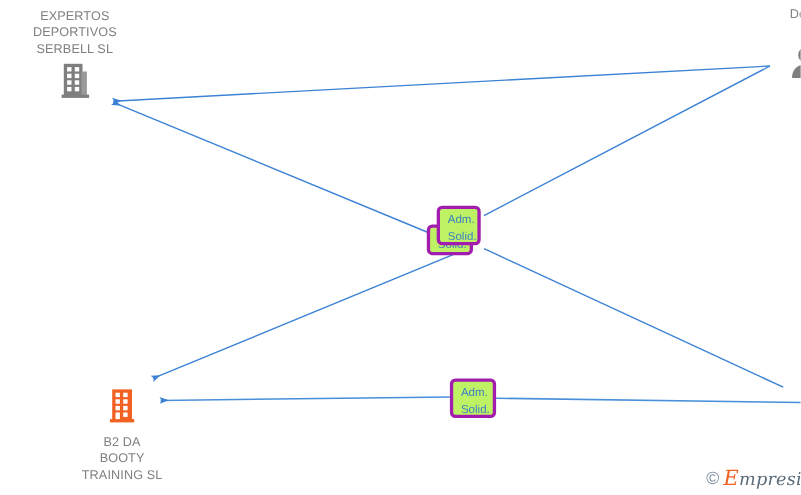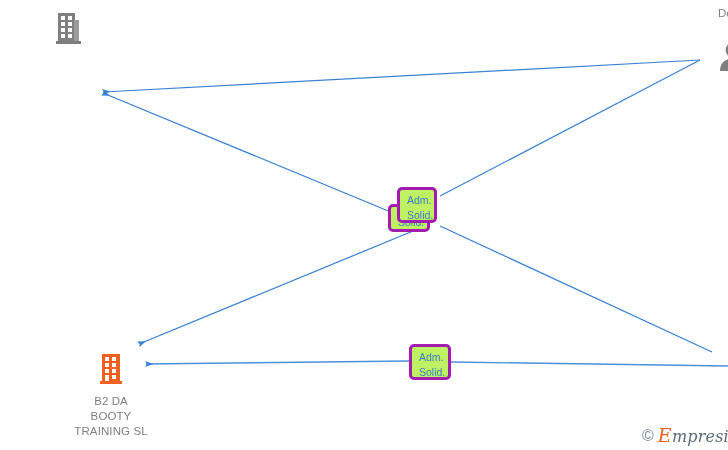--- a/index.html
+++ b/index.html
@@ -157,20 +157,23 @@
 
   <div class="edge-label" id="label-center-back">Solid.</div>
 
   <div class="edge-label" id="label-center-front">Adm.
 Solid.</div>
 
   <div class="edge-label" id="label-bottom">Adm.
 Solid.</div>
 
   <div class="node" id="node-expertos">
+    <div class="node-label">EXPERTOS
+DEPORTIVOS
+SERBELL  SL</div>
     <span class="node-icon">
       <svg width="30" height="34" viewBox="0 0 30 34" xmlns="http://www.w3.org/2000/svg">
         <rect x="5" y="2" width="17" height="29" fill="#7f7f7f"></rect>
         <rect x="21" y="9" width="5" height="22" fill="#9a9a9a"></rect>
         <rect x="3" y="30" width="25" height="3" fill="#7f7f7f"></rect>
         <g fill="#ffffff">
           <rect x="8" y="5" width="4" height="4"></rect>
           <rect x="15" y="5" width="4" height="4"></rect>
           <rect x="8" y="11" width="4" height="4"></rect>
           <rect x="15" y="11" width="4" height="4"></rect>

